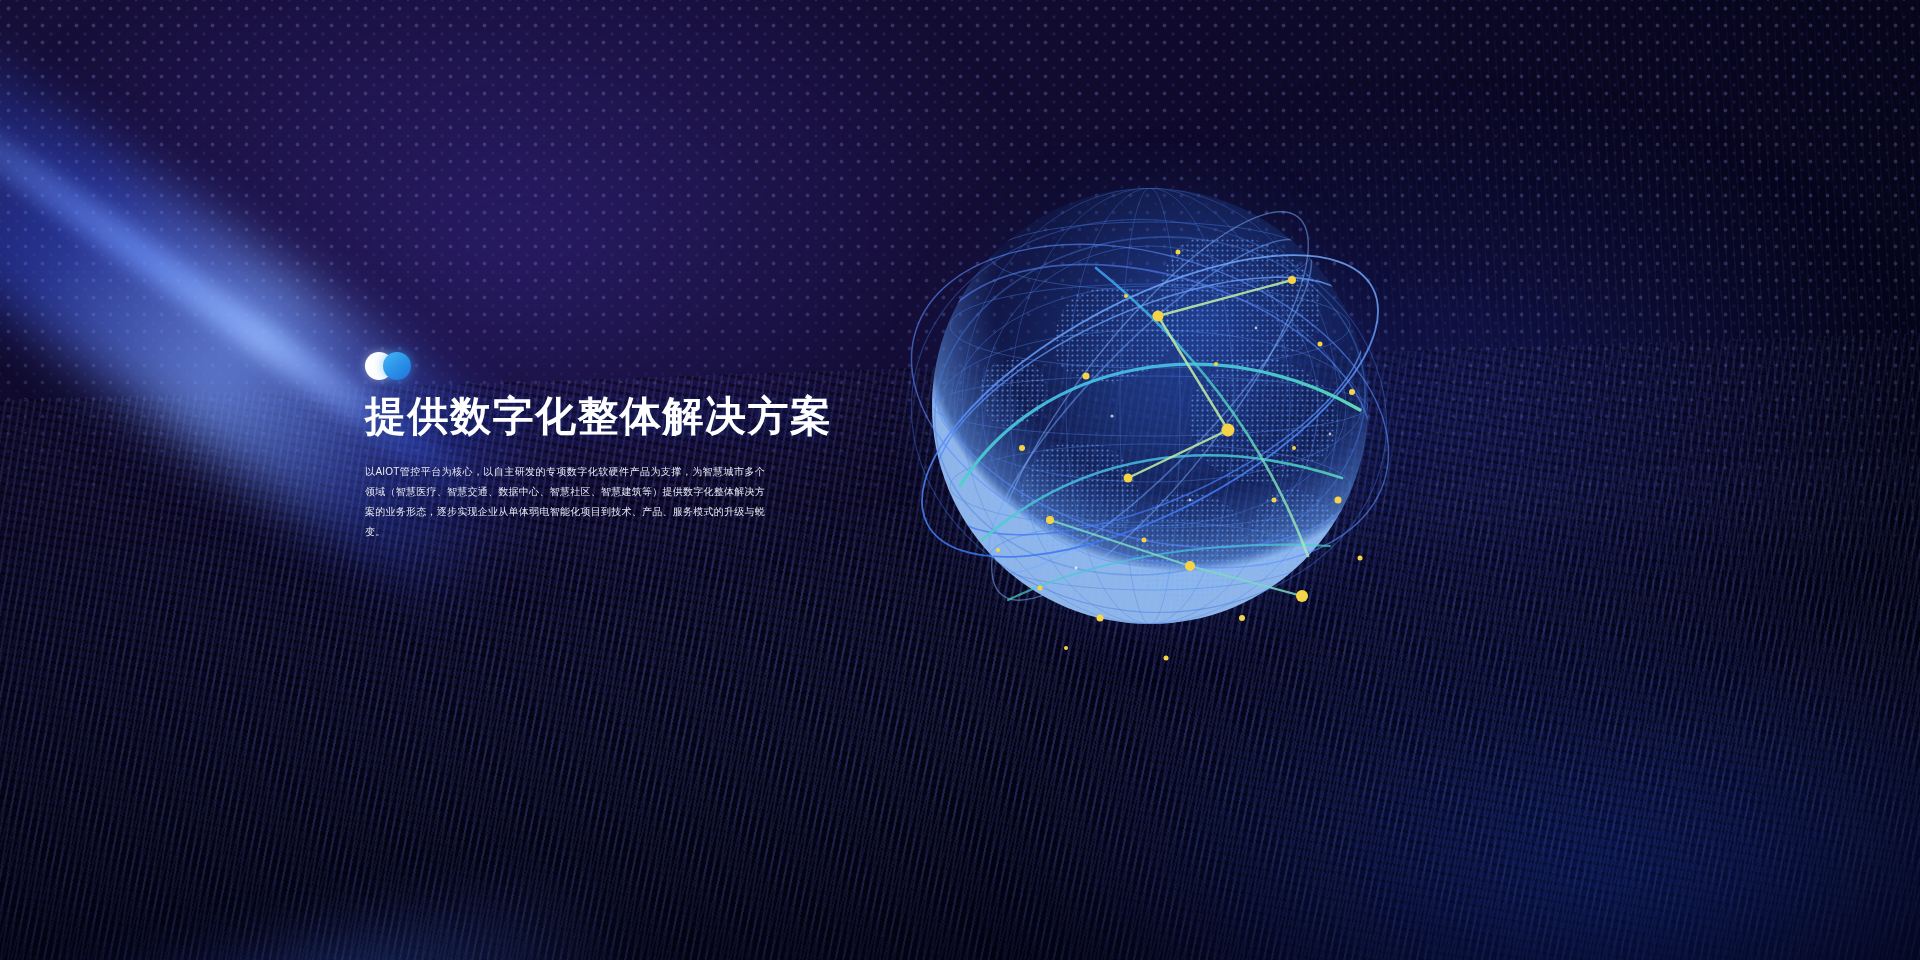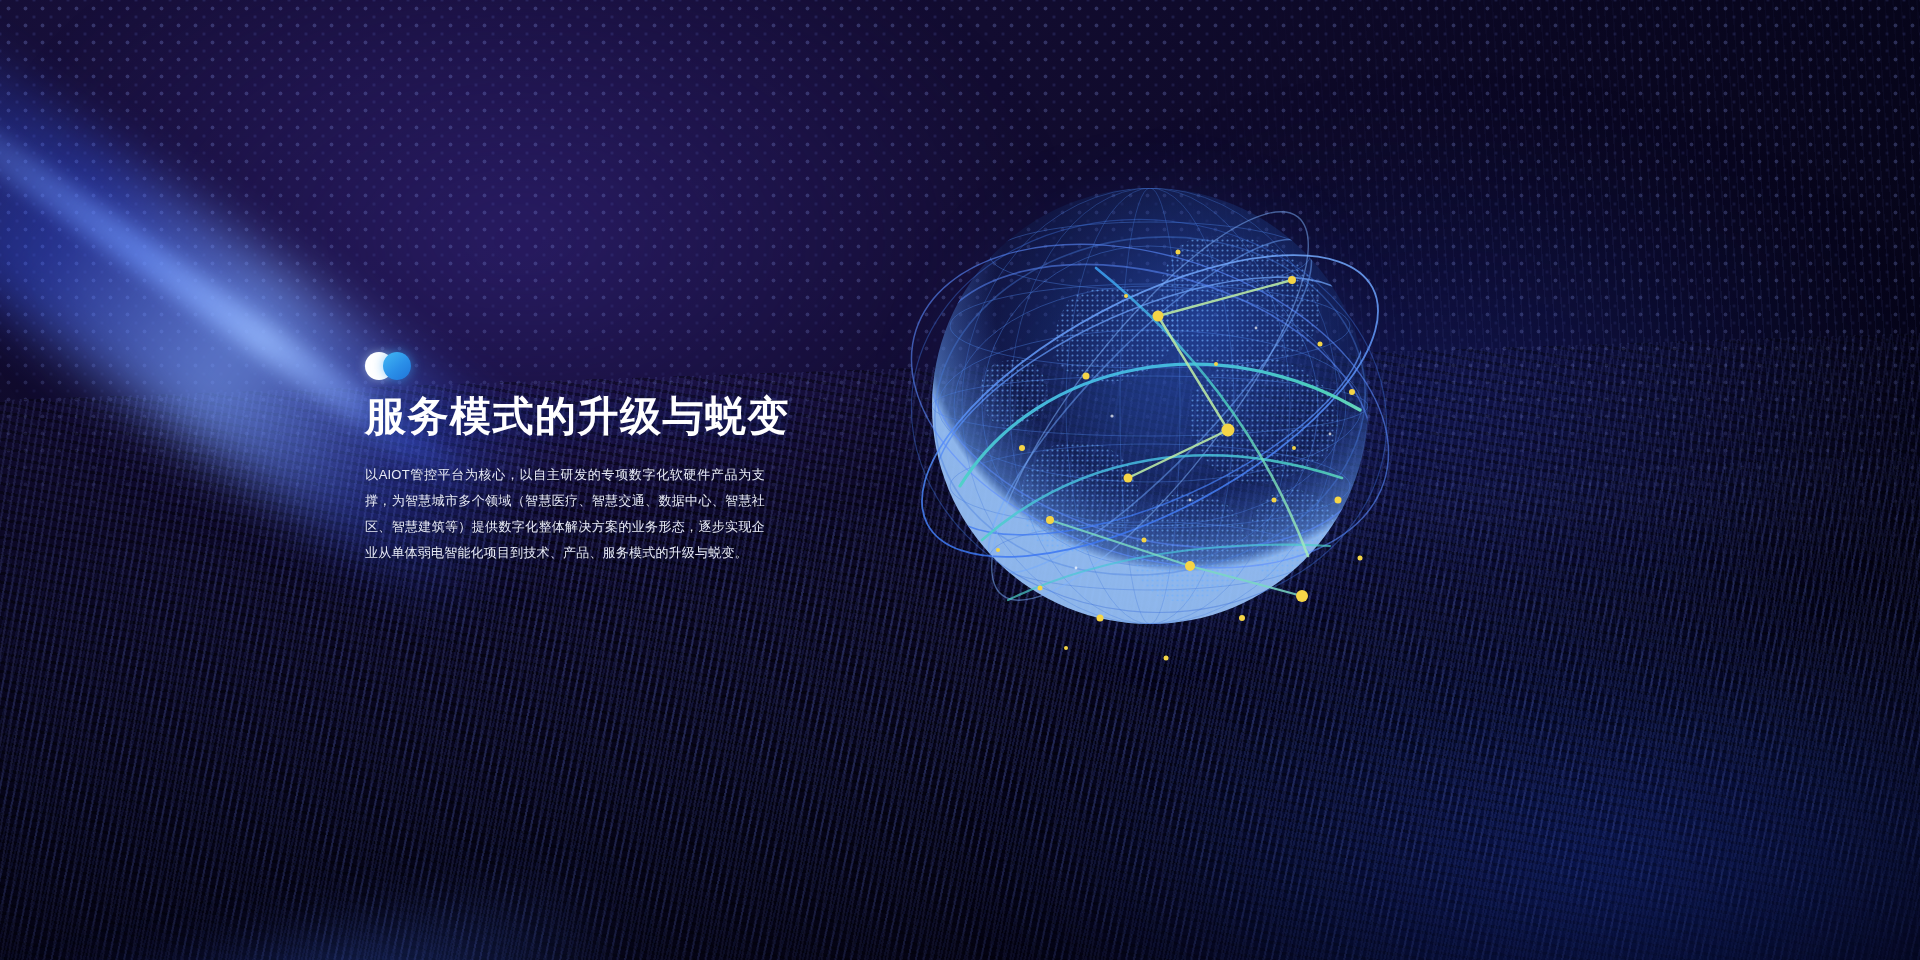--- a/index.html
+++ b/index.html
@@ -181,21 +181,21 @@
     font-size:41px;
     line-height:1.12;
     font-weight:700;
     color:#ffffff;
     letter-spacing:1.5px;
     white-space:nowrap;
     text-shadow:0 2px 14px rgba(20,40,120,.65);
     margin-bottom:22px;
   }
   .body-copy {
-    font-size:13px;
+    font-size:10px;
     line-height:2.0;
     color:#e9ecf7;
     letter-spacing:.2px;
     text-align:justify;
     width:400px;
     text-shadow:0 1px 6px rgba(8,14,50,.75);
   }
 </style>
 </head>
 <body>
@@ -356,18 +356,18 @@
     </svg>
   </div>
 
   <div class="content">
 
     <div class="logo-mark">
       <span class="logo-dot-white"></span>
       <span class="logo-dot-blue"></span>
     </div>
 
-    <h1 class="headline">服务模式的升级与蜕变</h1>
+    <h1 class="headline">提供数字化整体解决方案</h1>
 
     <p class="body-copy">以AIOT管控平台为核心，以自主研发的专项数字化软硬件产品为支撑，为智慧城市多个领域（智慧医疗、智慧交通、数据中心、智慧社区、智慧建筑等）提供数字化整体解决方案的业务形态，逐步实现企业从单体弱电智能化项目到技术、产品、服务模式的升级与蜕变。</p>
   </div>
 
 </div>
 
 </body></html>

